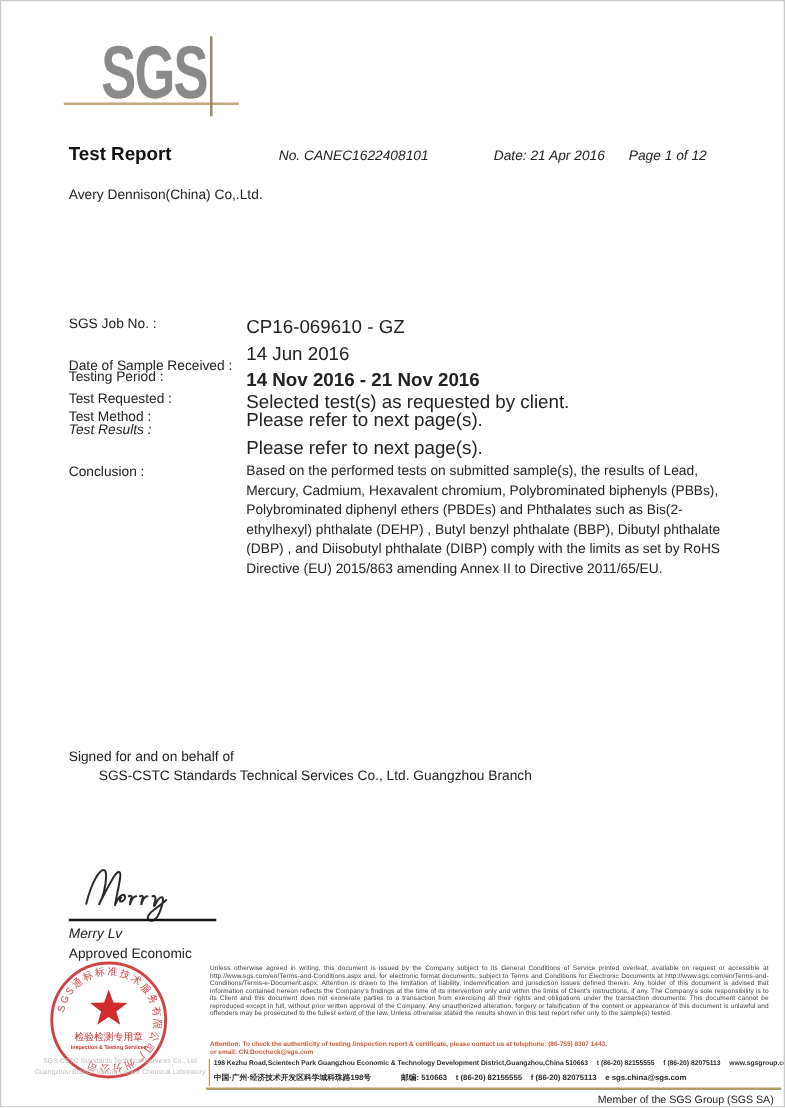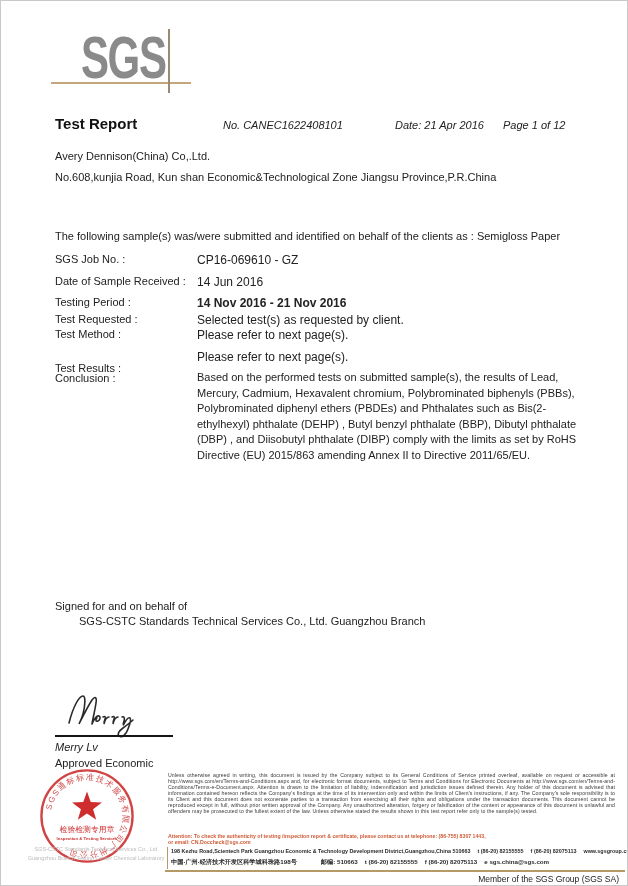--- a/index.html
+++ b/index.html
@@ -13,21 +13,21 @@
     font-weight:bold;color:#8a8a8a;font-size:60px;line-height:1;
     letter-spacing:-2px;transform:scaleX(0.70);transform-origin:left top;
     font-family:"Liberation Sans",sans-serif;
   }
   .tan-h{background:#c3a67c;height:2px;}
   .tan-v{background:#9a8a74;width:2px;}
   .title{font-size:15px;font-weight:bold;color:#111;}
   .meta{font-size:11px;color:#222;font-style:italic;}
   .body-txt{font-size:11px;color:#222;}
   .row-label{font-size:11px;color:#222;}
-  .row-value{font-size:12px;color:#222;}
+  .row-value{font-size:15px;color:#222;}
   .para{font-size:11px;line-height:15.6px;color:#222;}
   .sig-underline{background:#151515;height:2px;}
   .legal{
     font-size:5.2px;line-height:6px;text-align:justify;color:#3a3a3a;
     letter-spacing:0.1px;
   }
   .attention{font-size:5.2px;line-height:6.2px;color:#cf5a35;font-weight:bold;}
   .addr-row{display:flex;align-items:baseline;font-weight:bold;color:#2a2a2a;}
   .addr-en{font-size:5.4px;}
   .addr-cn{font-size:6.2px;}
@@ -44,40 +44,38 @@
   <div class="abs logo" style="left:80px;top:27px;">SGS</div>
   <div class="abs tan-h" style="left:50px;top:81px;width:140px;"></div>
   <div class="abs tan-v" style="left:167px;top:28px;height:64px;"></div>
 
   <div class="abs title" style="left:54px;top:114px;">Test Report</div>
   <div class="abs meta" style="left:222px;top:118px;">No. CANEC1622408101</div>
   <div class="abs meta" style="left:394px;top:118px;">Date: 21 Apr 2016</div>
   <div class="abs meta" style="left:502px;top:118px;">Page 1 of 12</div>
 
   <div class="abs body-txt" style="left:54px;top:149px;">Avery Dennison(China) Co,.Ltd.</div>
-  <div class="abs body-txt" style="left:54px;top:170px;">No.608,kunjia Road, Kun shan Economic&amp;Technological Zone Jiangsu Province,P.R.China</div>
 
-  <div class="abs body-txt" style="left:54px;top:229px;">The following sample(s) was/were submitted and identified on behalf of the clients as : Semigloss Paper</div>
 
   <div class="abs row-label" style="left:54px;top:252px;">SGS Job No. :</div>
   <div class="abs row-value" style="left:196px;top:252px;">CP16-069610 - GZ</div>
 
-  <div class="abs row-label" style="left:54px;top:274px;">Date of Sample Received :</div>
+  <div class="abs row-label" style="left:54px;top:286px;">Date of Sample Received :</div>
   <div class="abs row-value" style="left:196px;top:274px;">14 Jun 2016</div>
 
   <div class="abs row-label" style="left:54px;top:295px;">Testing Period :</div>
   <div class="abs row-value" style="left:196px;top:295px;font-weight:bold;">14 Nov 2016 - 21 Nov 2016</div>
 
   <div class="abs row-label" style="left:54px;top:312px;">Test Requested :</div>
   <div class="abs row-value" style="left:196px;top:312px;">Selected test(s) as requested by client.</div>
 
   <div class="abs row-label" style="left:54px;top:327px;">Test Method :</div>
   <div class="abs row-value" style="left:196px;top:327px;">Please refer to next page(s).</div>
 
-  <div class="abs row-label" style="left:54px;top:361px;">Test Results :</div>
+  <div class="abs row-label" style="left:54px;top:337px;font-style:italic;">Test Results :</div>
   <div class="abs row-value" style="left:196px;top:349px;">Please refer to next page(s).</div>
 
   <div class="abs row-label" style="left:54px;top:371px;">Conclusion :</div>
   <div class="abs para" style="left:196px;top:369px;width:382px;">Based on the performed tests on submitted sample(s), the results of Lead, Mercury, Cadmium, Hexavalent chromium, Polybrominated biphenyls (PBBs), Polybrominated diphenyl ethers (PBDEs) and Phthalates such as Bis(2-ethylhexyl) phthalate (DEHP) , Butyl benzyl phthalate (BBP), Dibutyl phthalate (DBP) , and Diisobutyl phthalate (DIBP) comply with the limits as set by RoHS Directive (EU) 2015/863 amending Annex II to Directive 2011/65/EU.</div>
 
   <div class="abs body-txt" style="left:54px;top:599px;">Signed for and on behalf of</div>
   <div class="abs body-txt" style="left:54px;top:614px;margin-left:24px;">SGS-CSTC Standards Technical Services Co., Ltd. Guangzhou Branch</div>
 
   <svg class="abs" style="left:58px;top:686px;" width="130" height="52" viewBox="0 0 130 52">
     <path d="M10 36 C14 20 20 9 24 9 C27 9 26 19 24 27 C23 31 21 35 20 37

